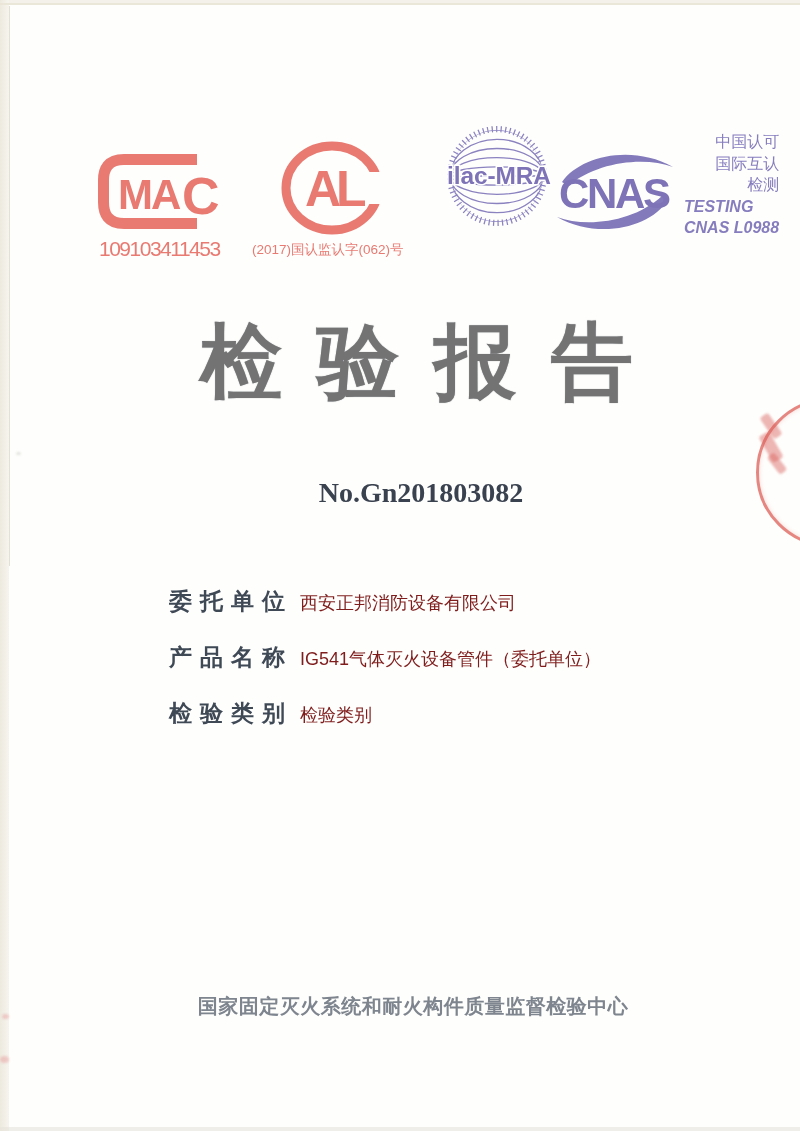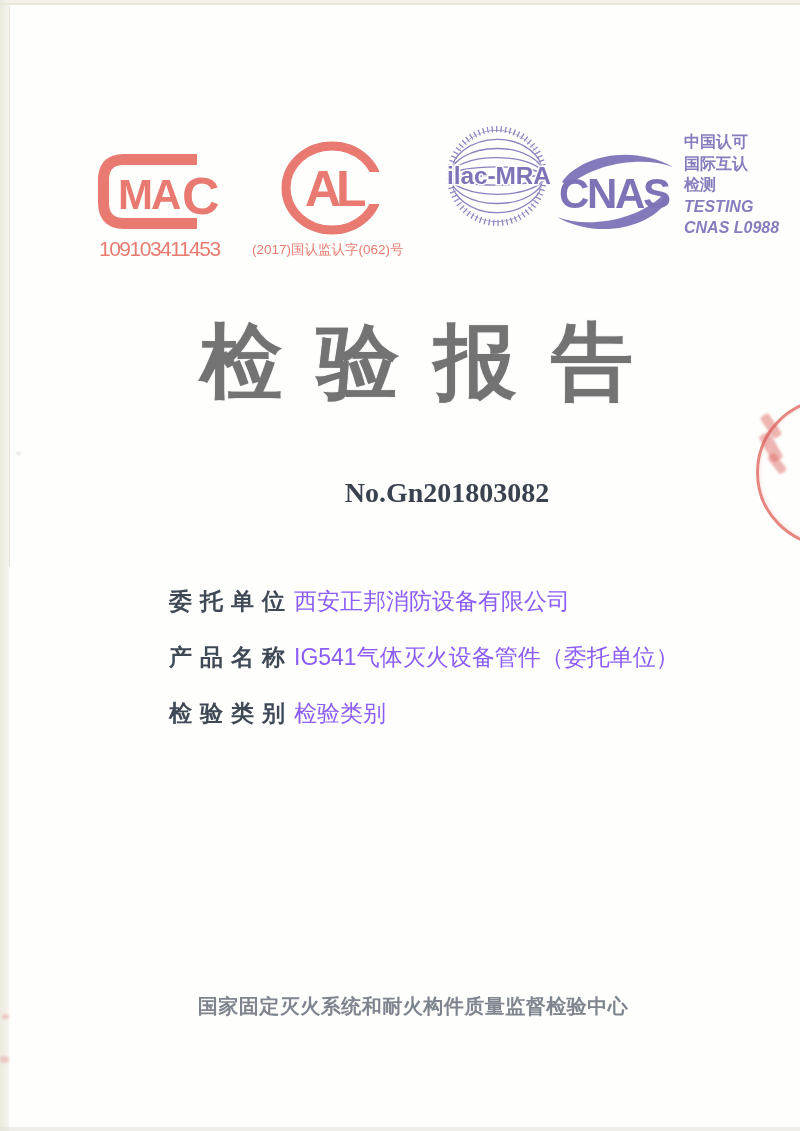--- a/index.html
+++ b/index.html
@@ -34,47 +34,47 @@
   .al-caption{
     position:absolute;left:252px;top:241px;
     color:#e87a72;font-size:13.5px;font-weight:500;white-space:nowrap;
   }
   .ilac-svg{left:444px;top:124px;}
   .cnas-svg{left:552px;top:150px;}
   .acc-text{
     position:absolute;left:684px;top:131px;
     color:#867dbe;font-size:16px;line-height:21.5px;white-space:nowrap;
   }
-  .acc-text .cjk{font-weight:700;}
+  .acc-text .cjk{font-weight:400;text-align:right;}
   .acc-text .latin{font-weight:700;font-style:italic;}
 
   
   .title{
     position:absolute;top:321px;left:434px;transform:translateX(-50%);
     font-size:82px;font-weight:700;color:#737373;letter-spacing:35px;
     white-space:nowrap;line-height:1;
     text-shadow:0 0 1px rgba(71,78,89,.55);
   }
 
   
   .report-no{
     position:absolute;top:477px;left:421px;transform:translateX(-50%);
     font-family:"Liberation Serif","DejaVu Serif",serif;
-    font-size:28px;font-weight:700;color:#3a4250;white-space:nowrap;margin-left:26px;
+    font-size:28px;font-weight:700;color:#3a4250;white-space:nowrap;
   }
 
   
   .fields{position:absolute;left:168px;top:586px;text-align:center;}
   .field-row{display:flex;align-items:baseline;height:56px;}
   .f-label{
     width:126px;flex:0 0 126px;
     font-size:23px;font-weight:700;letter-spacing:8px;color:#3f4956;white-space:nowrap;
   }
   .f-value{
-    font-size:23px;font-weight:500;color:#8b5cf6;white-space:nowrap;
+    margin-left:6px;font-size:18px;font-weight:500;color:#7f1d1d;white-space:nowrap;
   }
 
   
   .footer-line{
     position:absolute;top:993px;left:413px;transform:translateX(-50%);
     font-size:20px;font-weight:700;color:#7e858e;letter-spacing:.5px;white-space:nowrap;
   }
 
   
   .stamp-clip{position:absolute;left:744px;top:393px;width:56px;height:158px;overflow:hidden;}

